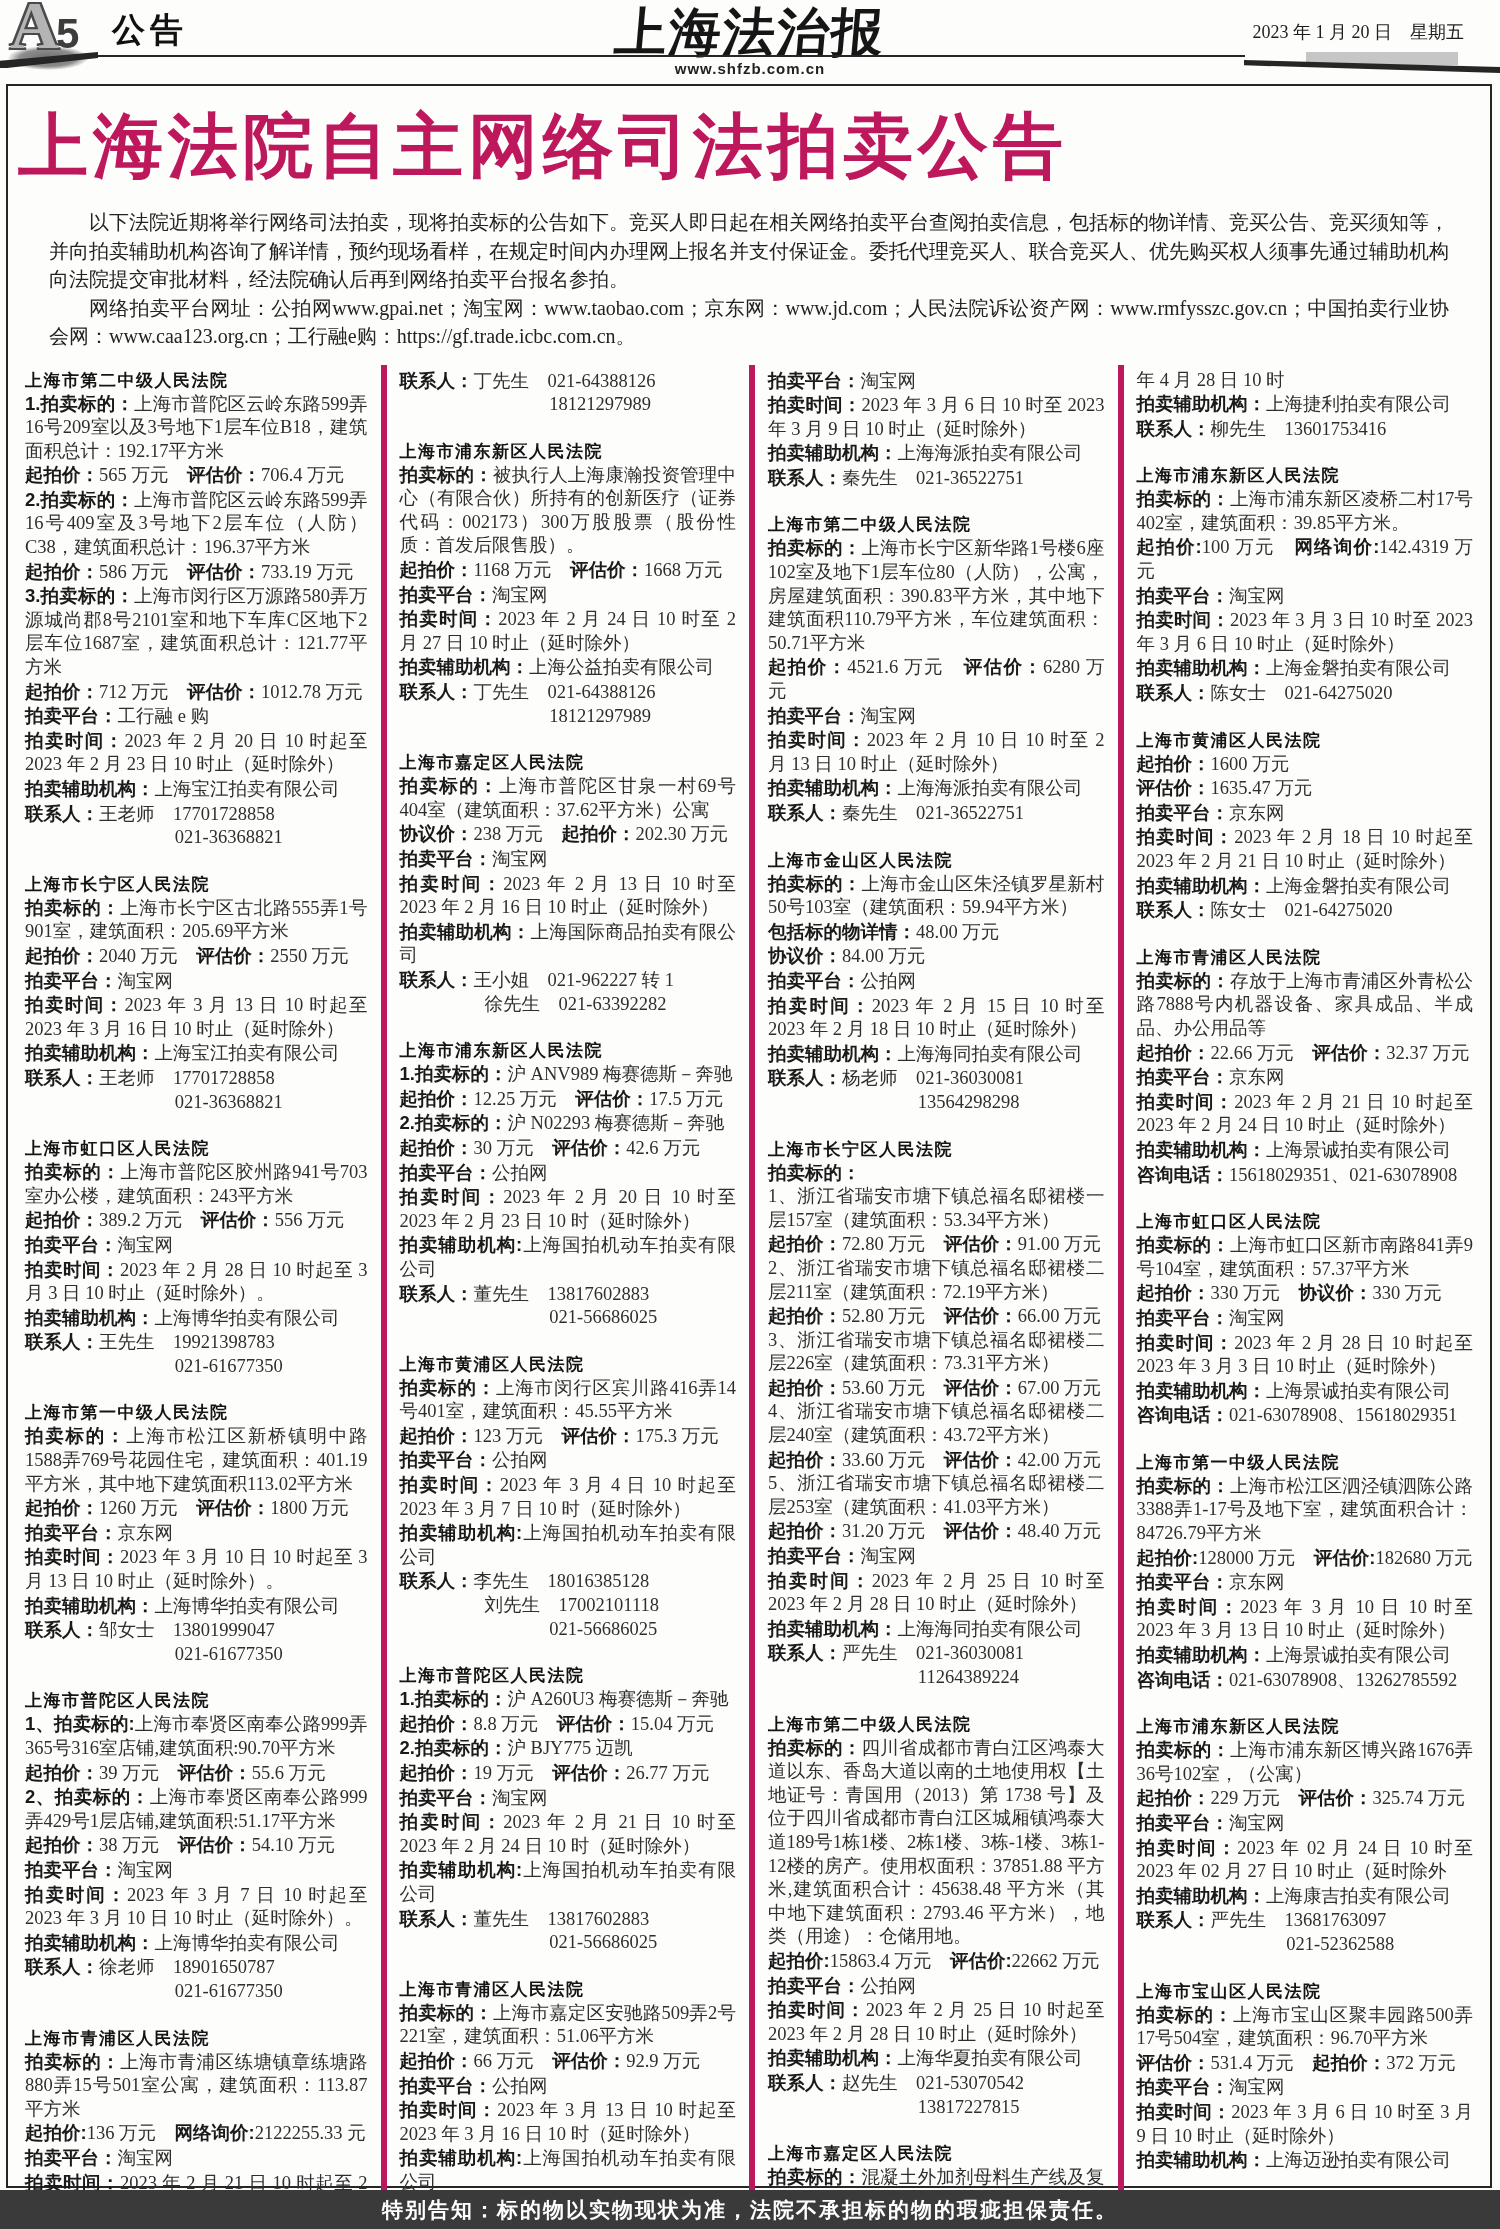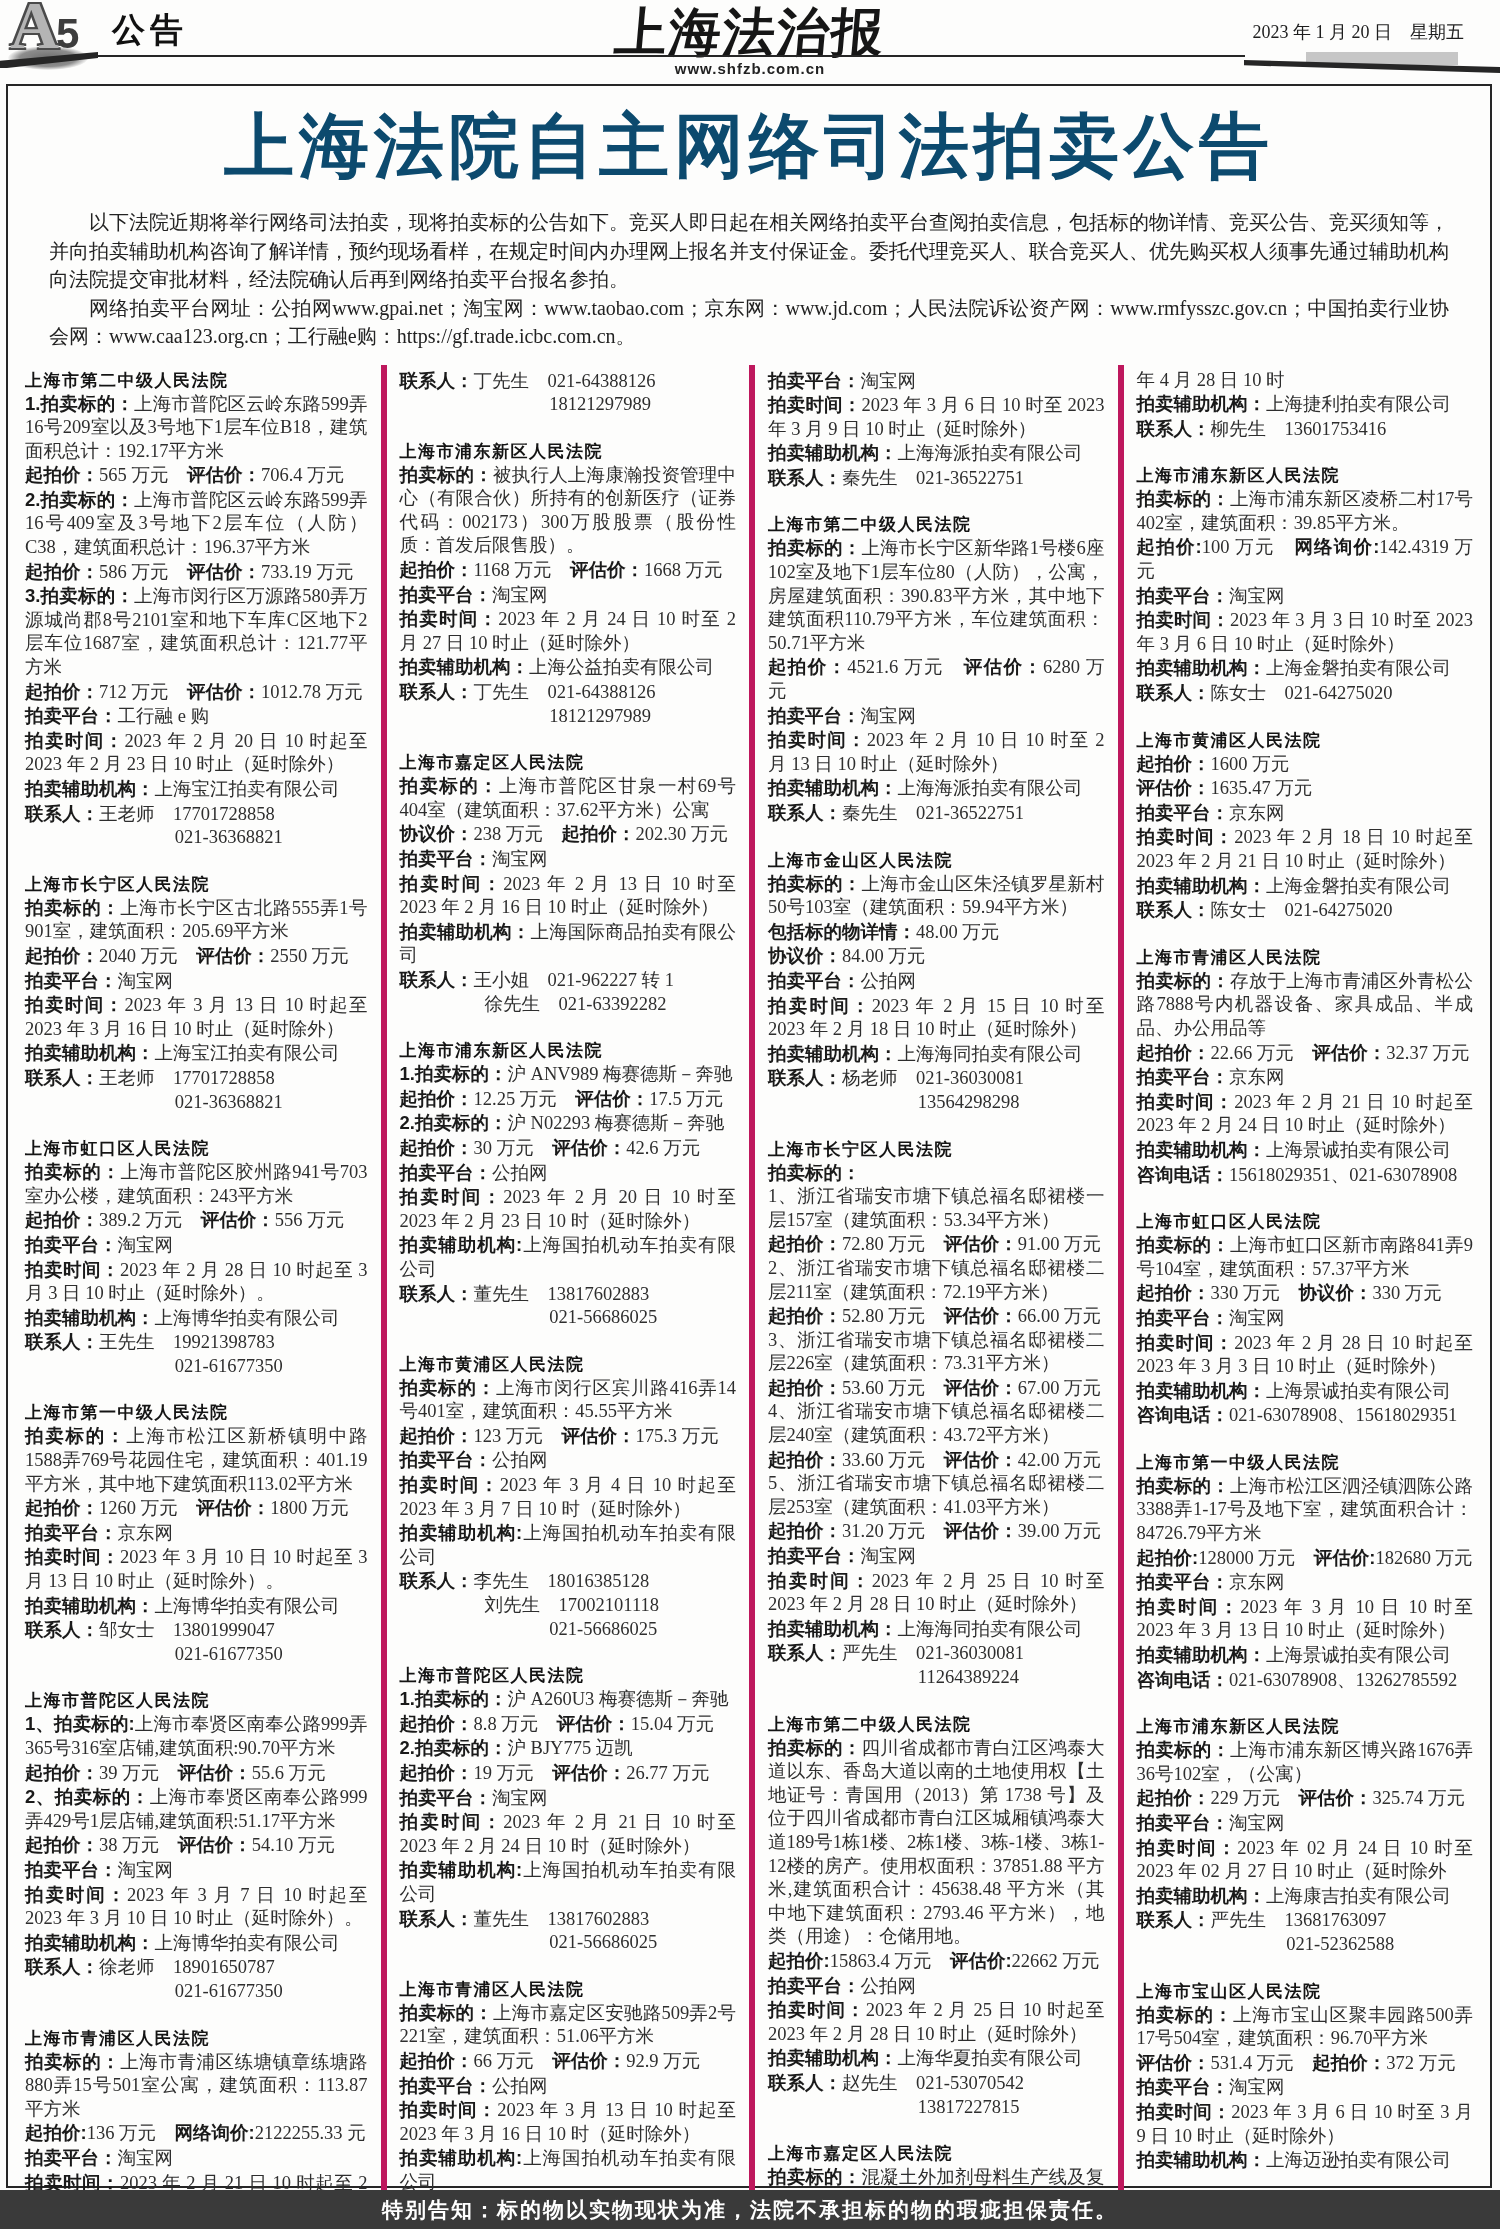--- a/index.html
+++ b/index.html
@@ -20,21 +20,21 @@
   .masthead{position:absolute;left:50%;top:-2px;transform:translateX(-50%) skewX(-5deg);
     font-family:"Liberation Serif",serif;font-size:52px;font-weight:700;color:#161616;letter-spacing:2px;white-space:nowrap;}
   .website{position:absolute;left:50%;top:60px;transform:translateX(-50%);font-size:15px;font-weight:700;letter-spacing:1px;color:#222;font-family:"Liberation Sans",sans-serif;}
   .date{position:absolute;right:36px;top:20px;font-size:18px;color:#1d1d1d;white-space:nowrap;}
   .gray-bar{position:absolute;right:42px;top:52px;width:152px;height:13px;background:#c6c6c6;}
   .rule-a{position:absolute;left:0;top:52px;width:98px;height:16px;background:#262626;clip-path:polygon(0 55%,100% 0,100% 38%,7% 100%,0 100%);}
   .rule-b{position:absolute;left:97px;top:55px;width:1148px;height:2px;background:#262626;}
   .rule-c{position:absolute;right:0;top:60px;width:256px;height:14px;background:#262626;clip-path:polygon(0 0,100% 50%,100% 92%,0 38%);}
   
   .paper{position:absolute;top:84px;left:6px;width:1486px;height:2104px;border:2px solid #262626;box-sizing:border-box;background:#fdfdfc;}
-  .title{margin:14px 10px 0;text-align:center;font-size:70px;font-weight:900;letter-spacing:5px;color:#0c4a6e;
+  .title{margin:14px 10px 0;font-size:70px;font-weight:900;letter-spacing:5px;color:#be185d;
     font-family:"Liberation Sans","DejaVu Sans",sans-serif;}
   .intro{width:1400px;margin:14px auto 0;font-size:20px;line-height:28.5px;text-align:justify;color:#222;}
   .intro p{margin:0;text-indent:2em;}
   
   .cols{display:flex;align-items:stretch;margin:14px 4px 0;height:1834px;overflow:hidden;}
   .col{width:25%;box-sizing:border-box;padding:4px 13px 0;}
   .col + .col{border-left:6px solid #be185d;}
   .block{margin-bottom:23px;}
   .court{font-size:17px;font-weight:700;letter-spacing:1.5px;color:#141414;font-family:"Liberation Sans",sans-serif;}
   .line{font-size:18.5px;line-height:23.6px;text-align:justify;color:#2e2e2e;}
@@ -238,21 +238,21 @@
           <div class="line"><span class="lb">拍卖标的：</span></div>
           <div class="line"><span class="nt">1、浙江省瑞安市塘下镇总福名邸裙楼一层157室（建筑面积：53.34平方米）</span></div>
           <div class="line"><span class="lb">起拍价：</span><span class="nt">72.80 万元　</span><span class="lb">评估价：</span><span class="nt">91.00 万元</span></div>
           <div class="line"><span class="nt">2、浙江省瑞安市塘下镇总福名邸裙楼二层211室（建筑面积：72.19平方米）</span></div>
           <div class="line"><span class="lb">起拍价：</span><span class="nt">52.80 万元　</span><span class="lb">评估价：</span><span class="nt">66.00 万元</span></div>
           <div class="line"><span class="nt">3、浙江省瑞安市塘下镇总福名邸裙楼二层226室（建筑面积：73.31平方米）</span></div>
           <div class="line"><span class="lb">起拍价：</span><span class="nt">53.60 万元　</span><span class="lb">评估价：</span><span class="nt">67.00 万元</span></div>
           <div class="line"><span class="nt">4、浙江省瑞安市塘下镇总福名邸裙楼二层240室（建筑面积：43.72平方米）</span></div>
           <div class="line"><span class="lb">起拍价：</span><span class="nt">33.60 万元　</span><span class="lb">评估价：</span><span class="nt">42.00 万元</span></div>
           <div class="line"><span class="nt">5、浙江省瑞安市塘下镇总福名邸裙楼二层253室（建筑面积：41.03平方米）</span></div>
-          <div class="line"><span class="lb">起拍价：</span><span class="nt">31.20 万元　</span><span class="lb">评估价：</span><span class="nt">39.00 万元</span></div>
+          <div class="line"><span class="lb">起拍价：</span><span class="nt">31.20 万元　</span><span class="lb">评估价：</span><span class="nt">48.40 万元</span></div>
           <div class="line"><span class="lb">拍卖平台：</span><span class="nt">淘宝网</span></div>
           <div class="line"><span class="lb">拍卖时间：</span><span class="nt">2023 年 2 月 25 日 10 时至 2023 年 2 月 28 日 10 时止（延时除外）</span></div>
           <div class="line"><span class="lb">拍卖辅助机构：</span><span class="nt">上海海同拍卖有限公司</span></div>
           <div class="line"><span class="lb">联系人：</span><span class="nt">严先生　021-36030081</span></div>
           <div class="line ind"><span class="nt">11264389224</span></div>
         </div>
         <div class="block">
           <div class="court">上海市第二中级人民法院</div>
           <div class="line"><span class="lb">拍卖标的：</span><span class="nt">四川省成都市青白江区鸿泰大道以东、香岛大道以南的土地使用权【土地证号：青国用（2013）第 1738 号】及位于四川省成都市青白江区城厢镇鸿泰大道189号1栋1楼、2栋1楼、3栋-1楼、3栋1-12楼的房产。使用权面积：37851.88 平方米,建筑面积合计：45638.48 平方米（其中地下建筑面积：2793.46 平方米），地类（用途）：仓储用地。</span></div>
           <div class="line"><span class="lb">起拍价:</span><span class="nt">15863.4 万元　</span><span class="lb">评估价:</span><span class="nt">22662 万元</span></div>

